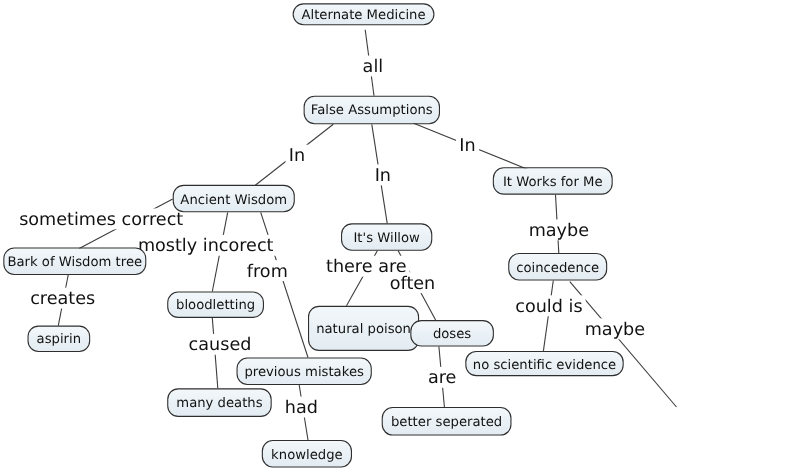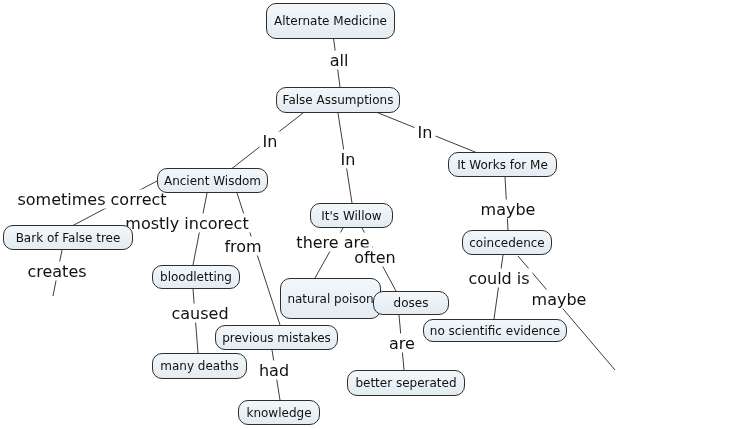--- a/index.html
+++ b/index.html
@@ -76,26 +76,27 @@
     <line x1="193" y1="289" x2="198" y2="353"></line>
     <line x1="272" y1="350" x2="280" y2="400"></line>
     <line x1="343" y1="228" x2="315" y2="278"></line>
     <line x1="362" y1="228" x2="396" y2="291"></line>
     <line x1="399" y1="315" x2="404" y2="370"></line>
     <line x1="505" y1="177" x2="508" y2="230"></line>
     <line x1="503" y1="255" x2="494" y2="319"></line>
     <line x1="518" y1="256" x2="615" y2="370"></line>
   </svg>
 
-  <div class="node" style="left:266px; top:3px;   width:129px; height:36px">Alternate Medicine</div>
+  <div class="node" style="left:266px; top:3px;   width:129px; height:20px">Alternate Medicine</div>
   <div class="node" style="left:276px; top:87px;  width:124px; height:26px">False Assumptions</div>
   <div class="node" style="left:157px; top:168px; width:111px; height:25px">Ancient Wisdom</div>
   <div class="node" style="left:310px; top:203px; width:83px;  height:25px">It's Willow</div>
   <div class="node" style="left:448px; top:152px; width:109px; height:25px">It Works for Me</div>
-  <div class="node" style="left:3px;   top:225px; width:130px; height:25px">Bark of False tree</div>
+  <div class="node" style="left:3px;   top:225px; width:130px; height:25px">Bark of Wisdom tree</div>
+  <div class="node" style="left:25px;  top:296px; width:57px;  height:24px">aspirin</div>
   <div class="node" style="left:152px; top:265px; width:88px;  height:24px">bloodletting</div>
   <div class="node" style="left:280px; top:278px; width:101px; height:41px">natural poison</div>
   <div class="node" style="left:215px; top:325px; width:123px; height:25px">previous mistakes</div>
   <div class="node" style="left:152px; top:353px; width:95px;  height:26px">many deaths</div>
   <div class="node" style="left:238px; top:400px; width:82px;  height:25px">knowledge</div>
   <div class="node" style="left:373px; top:291px; width:76px;  height:24px">doses</div>
   <div class="node" style="left:347px; top:370px; width:118px; height:26px">better seperated</div>
   <div class="node" style="left:462px; top:230px; width:90px;  height:25px">coincedence</div>
   <div class="node" style="left:423px; top:319px; width:144px; height:23px">no scientific evidence</div>
 

